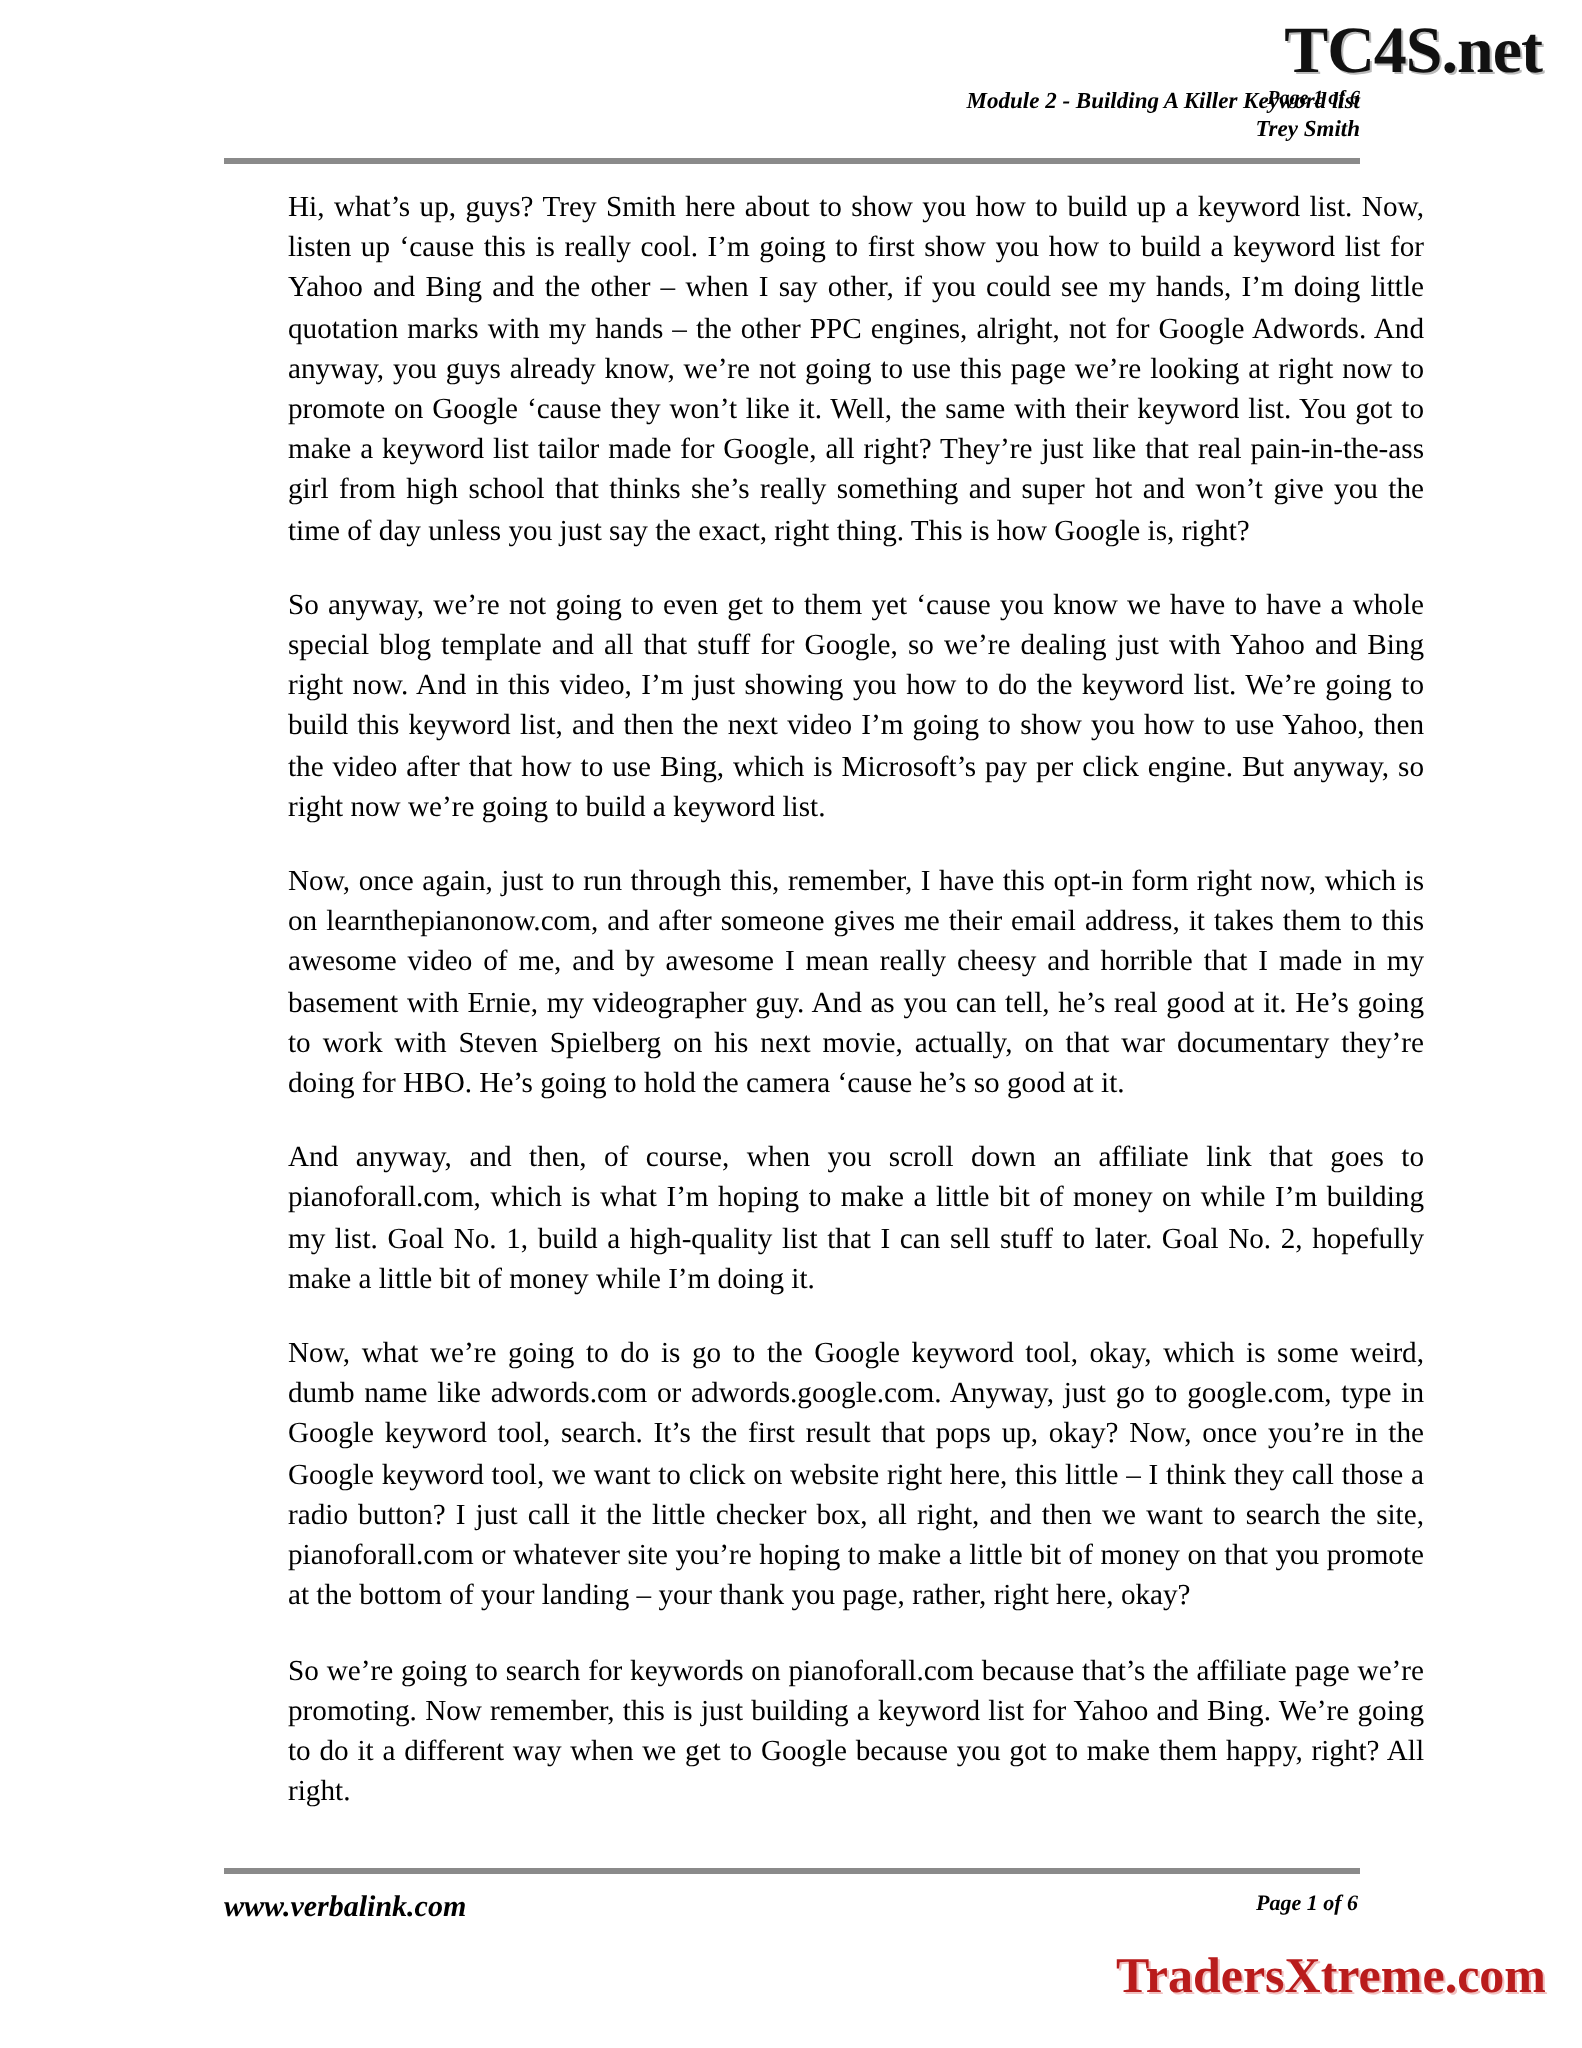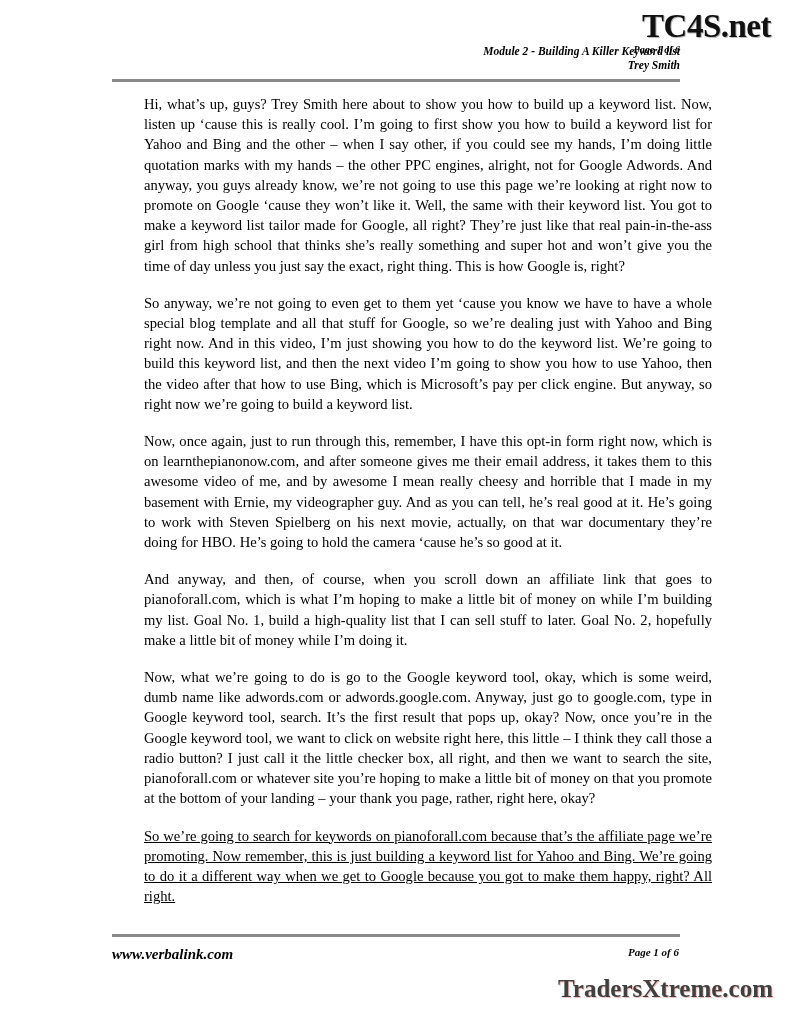--- a/index.html
+++ b/index.html
@@ -94,21 +94,21 @@
     margin-left: 32px;
   }
   .para {
     font-family: "Liberation Serif", serif;
     font-size: 14.6px;
     line-height: 20.2px;
     text-align: justify;
     margin: 0 0 17px 0;
     color: #000;
   }
-  .para:last-child { margin-bottom: 0; text-decoration: underline; }
+  .para:last-child { margin-bottom: 0; }
 
   
   .footer-left {
     position: absolute;
     left: 112px;
     top: 946px;
     font-family: Liberation Serif, serif;
     font-weight: bold;
     font-style: italic;
     font-size: 15px;
@@ -144,21 +144,21 @@
   }
 
   
   .brand-bottom {
     position: absolute;
     right: 18px;
     top: 975px;
     font-family: "Liberation Serif", serif;
     font-weight: bold;
     font-size: 25px;
-    color: #404040;
+    color: #b91c1c;
     text-shadow: 1px 1px 0 #f0c0c0;
     white-space: nowrap;
   }
 </style>
 </head>
 <body>
 
 <div class="page">
 
   <div class="brand-top">TC4S.net</div>

